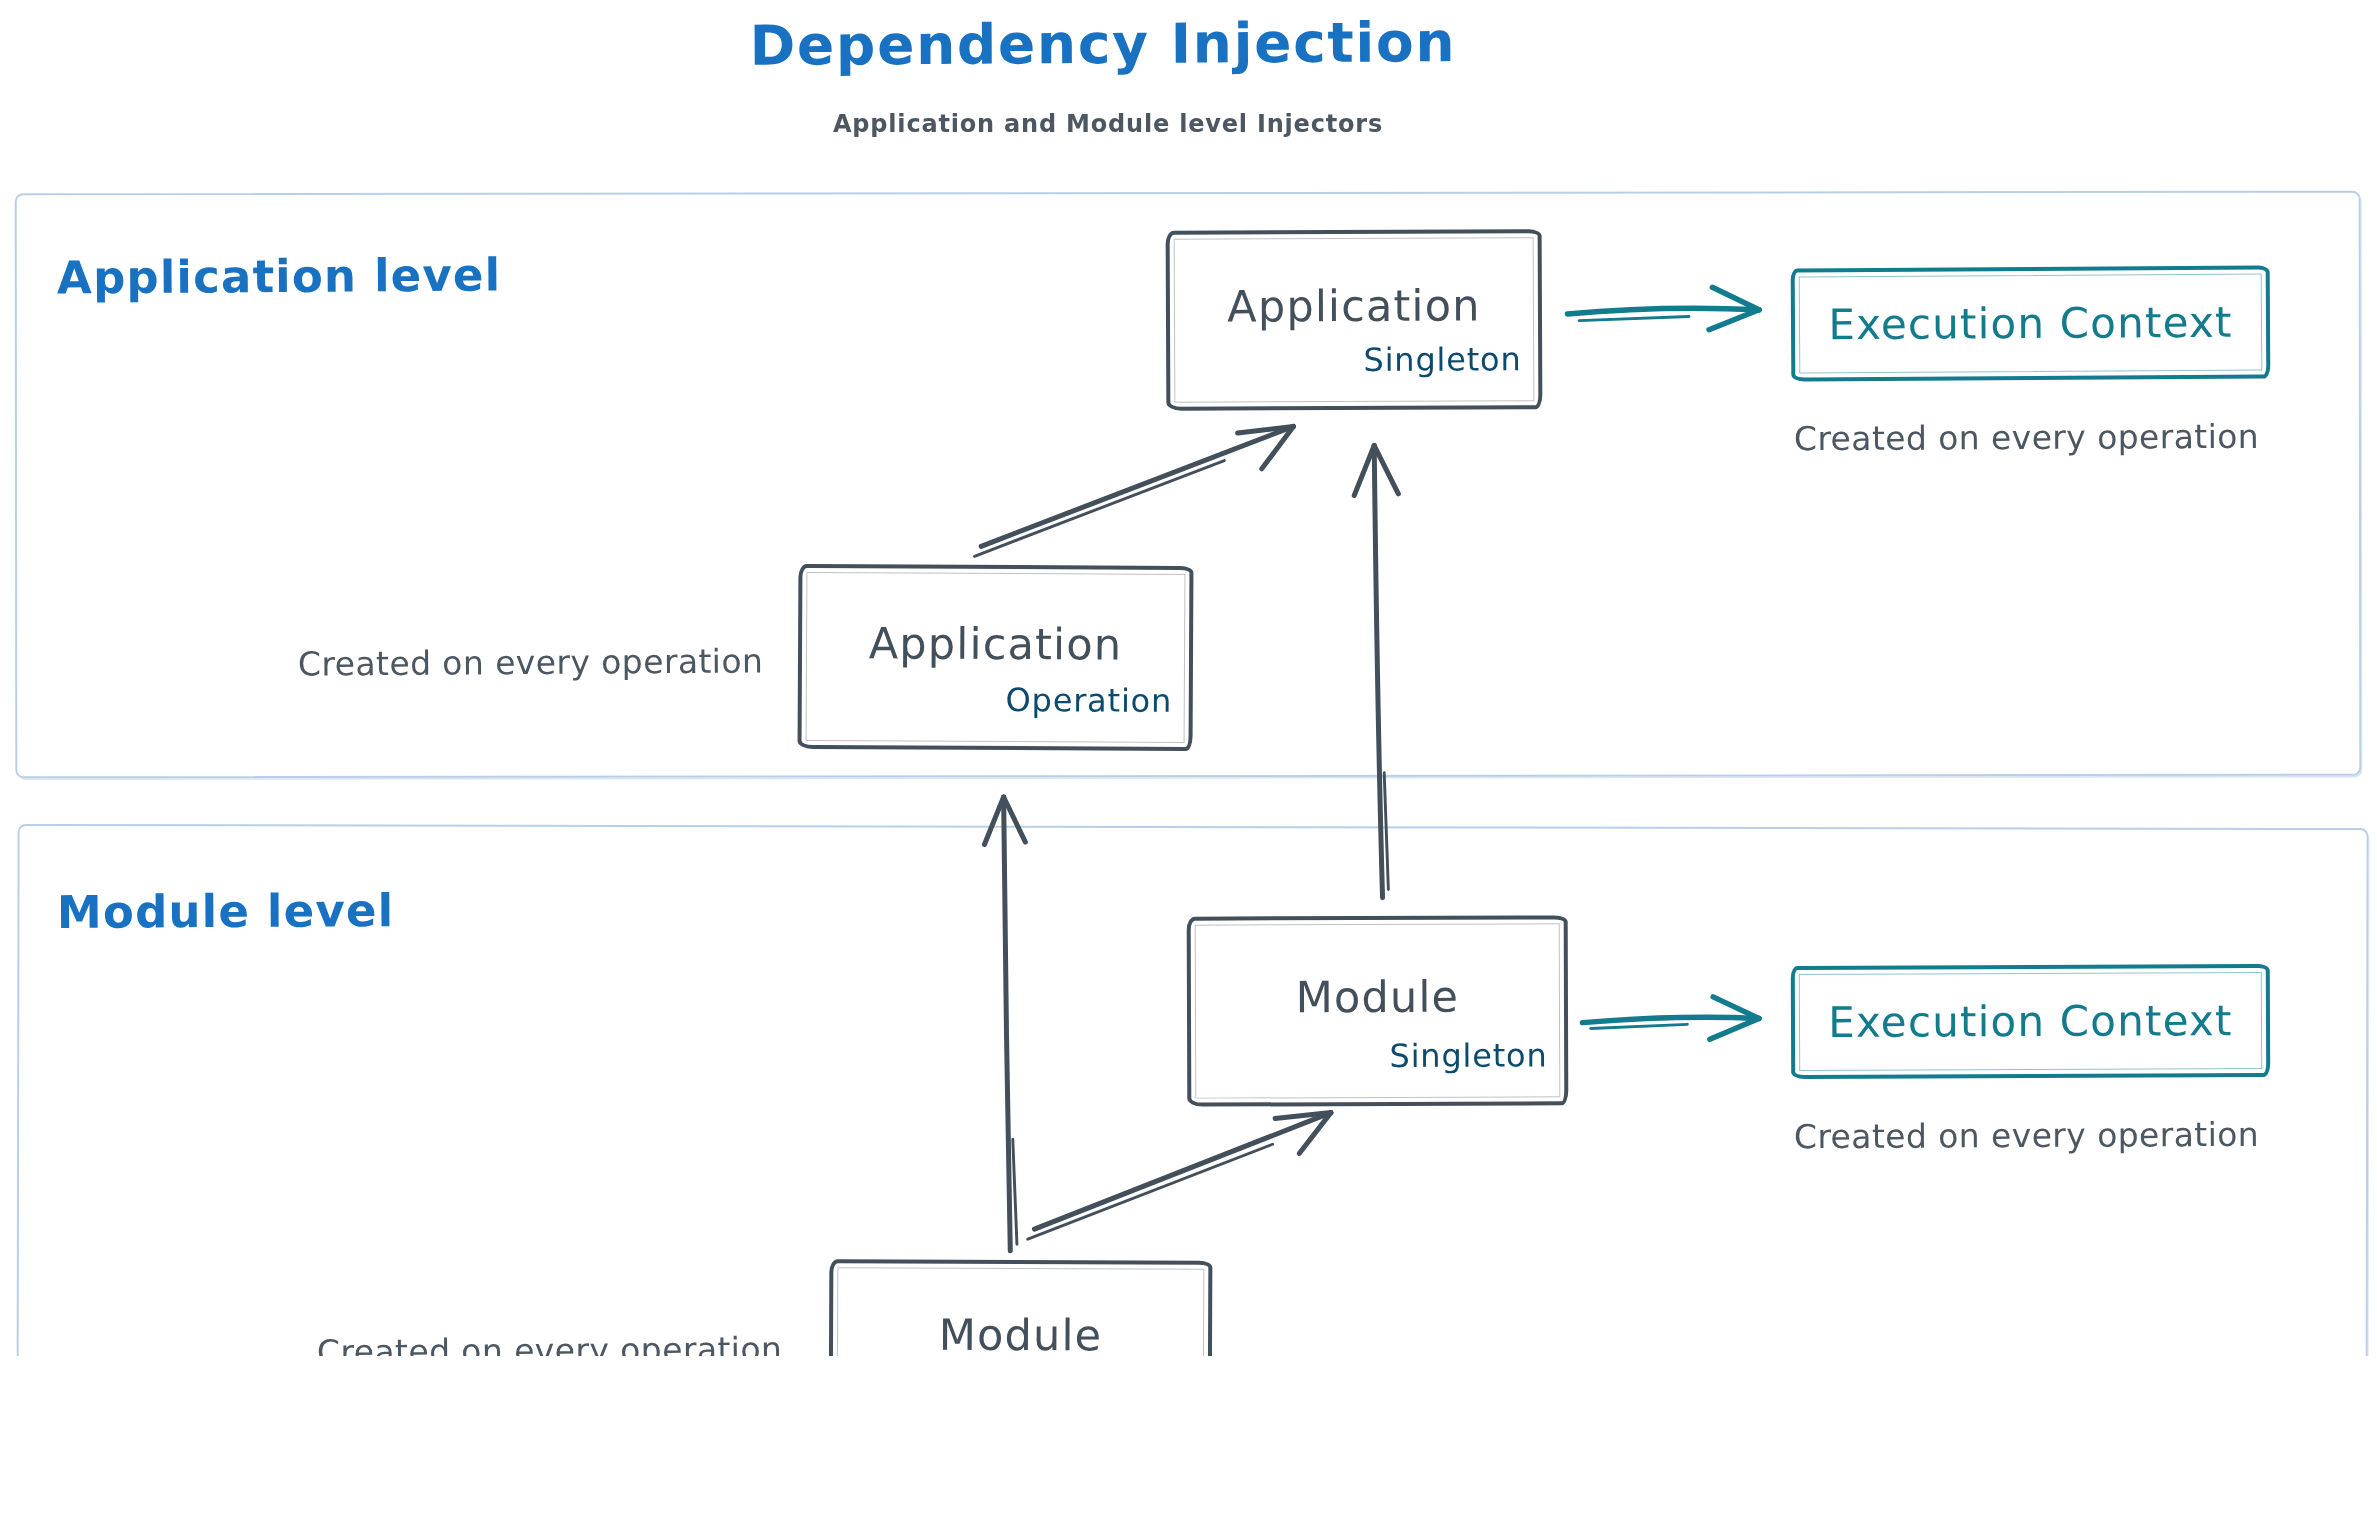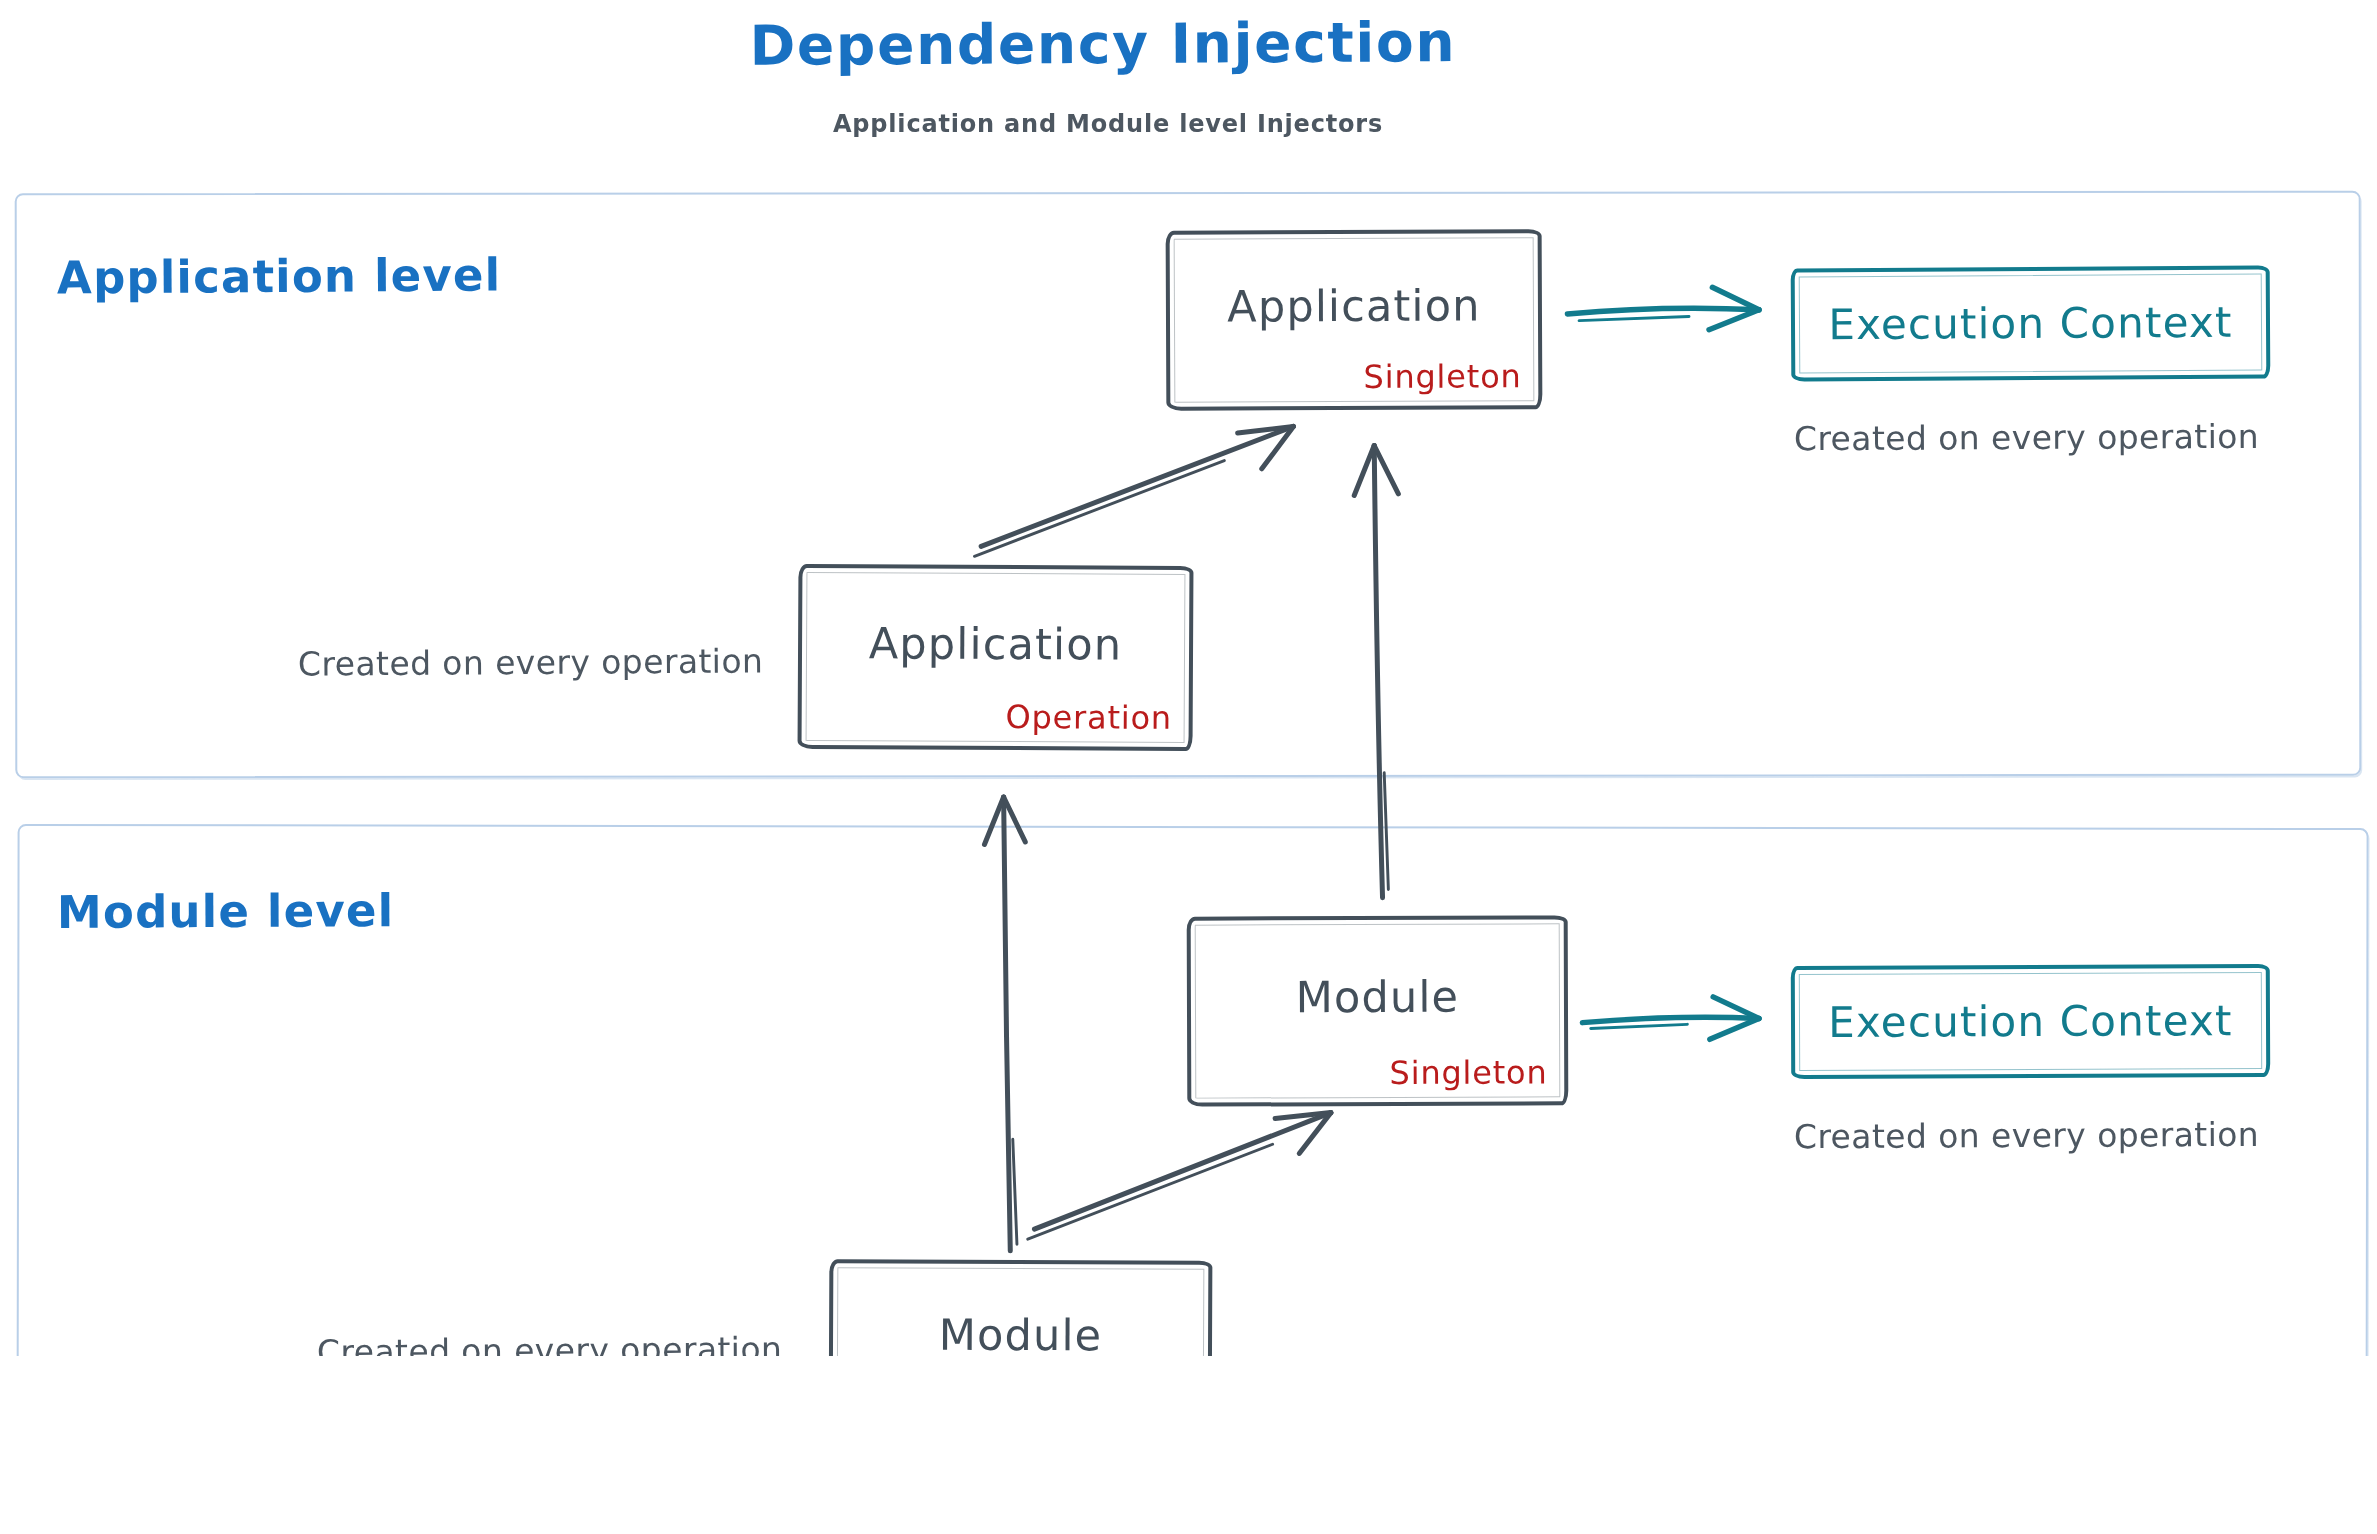--- a/index.html
+++ b/index.html
@@ -71,23 +71,23 @@
   }
   .box .box-title {
     font-size: 43px;
     color: #434f5a;
     letter-spacing: 1.2px;
     padding-bottom: 28px;
     white-space: nowrap;
   }
   .box .tag {
     position: absolute;
-    right: 16.7px; bottom: 10px;
+    right: 16.7px; bottom: 27px;
     font-size: 32px;
-    color: #b91c1c;
+    color: #0c4a6e;
     letter-spacing: 0.8px;
     white-space: nowrap;
   }
   .b-app-singleton { left: 1166px; top: 230px;  width: 368px; height: 172px; transform: rotate(-0.25deg); }
   .b-app-operation { left: 798px;  top: 565px;  width: 387px; height: 177px; transform: rotate(0.3deg); }
   .b-mod-singleton { left: 1187px; top: 916px; width: 373px; height: 182px; transform: rotate(-0.2deg); }
   .b-mod-operation { left: 829px;  top: 1260px; width: 375px; height: 170px; transform: rotate(0.25deg); }
 
   
   .ec-box {

